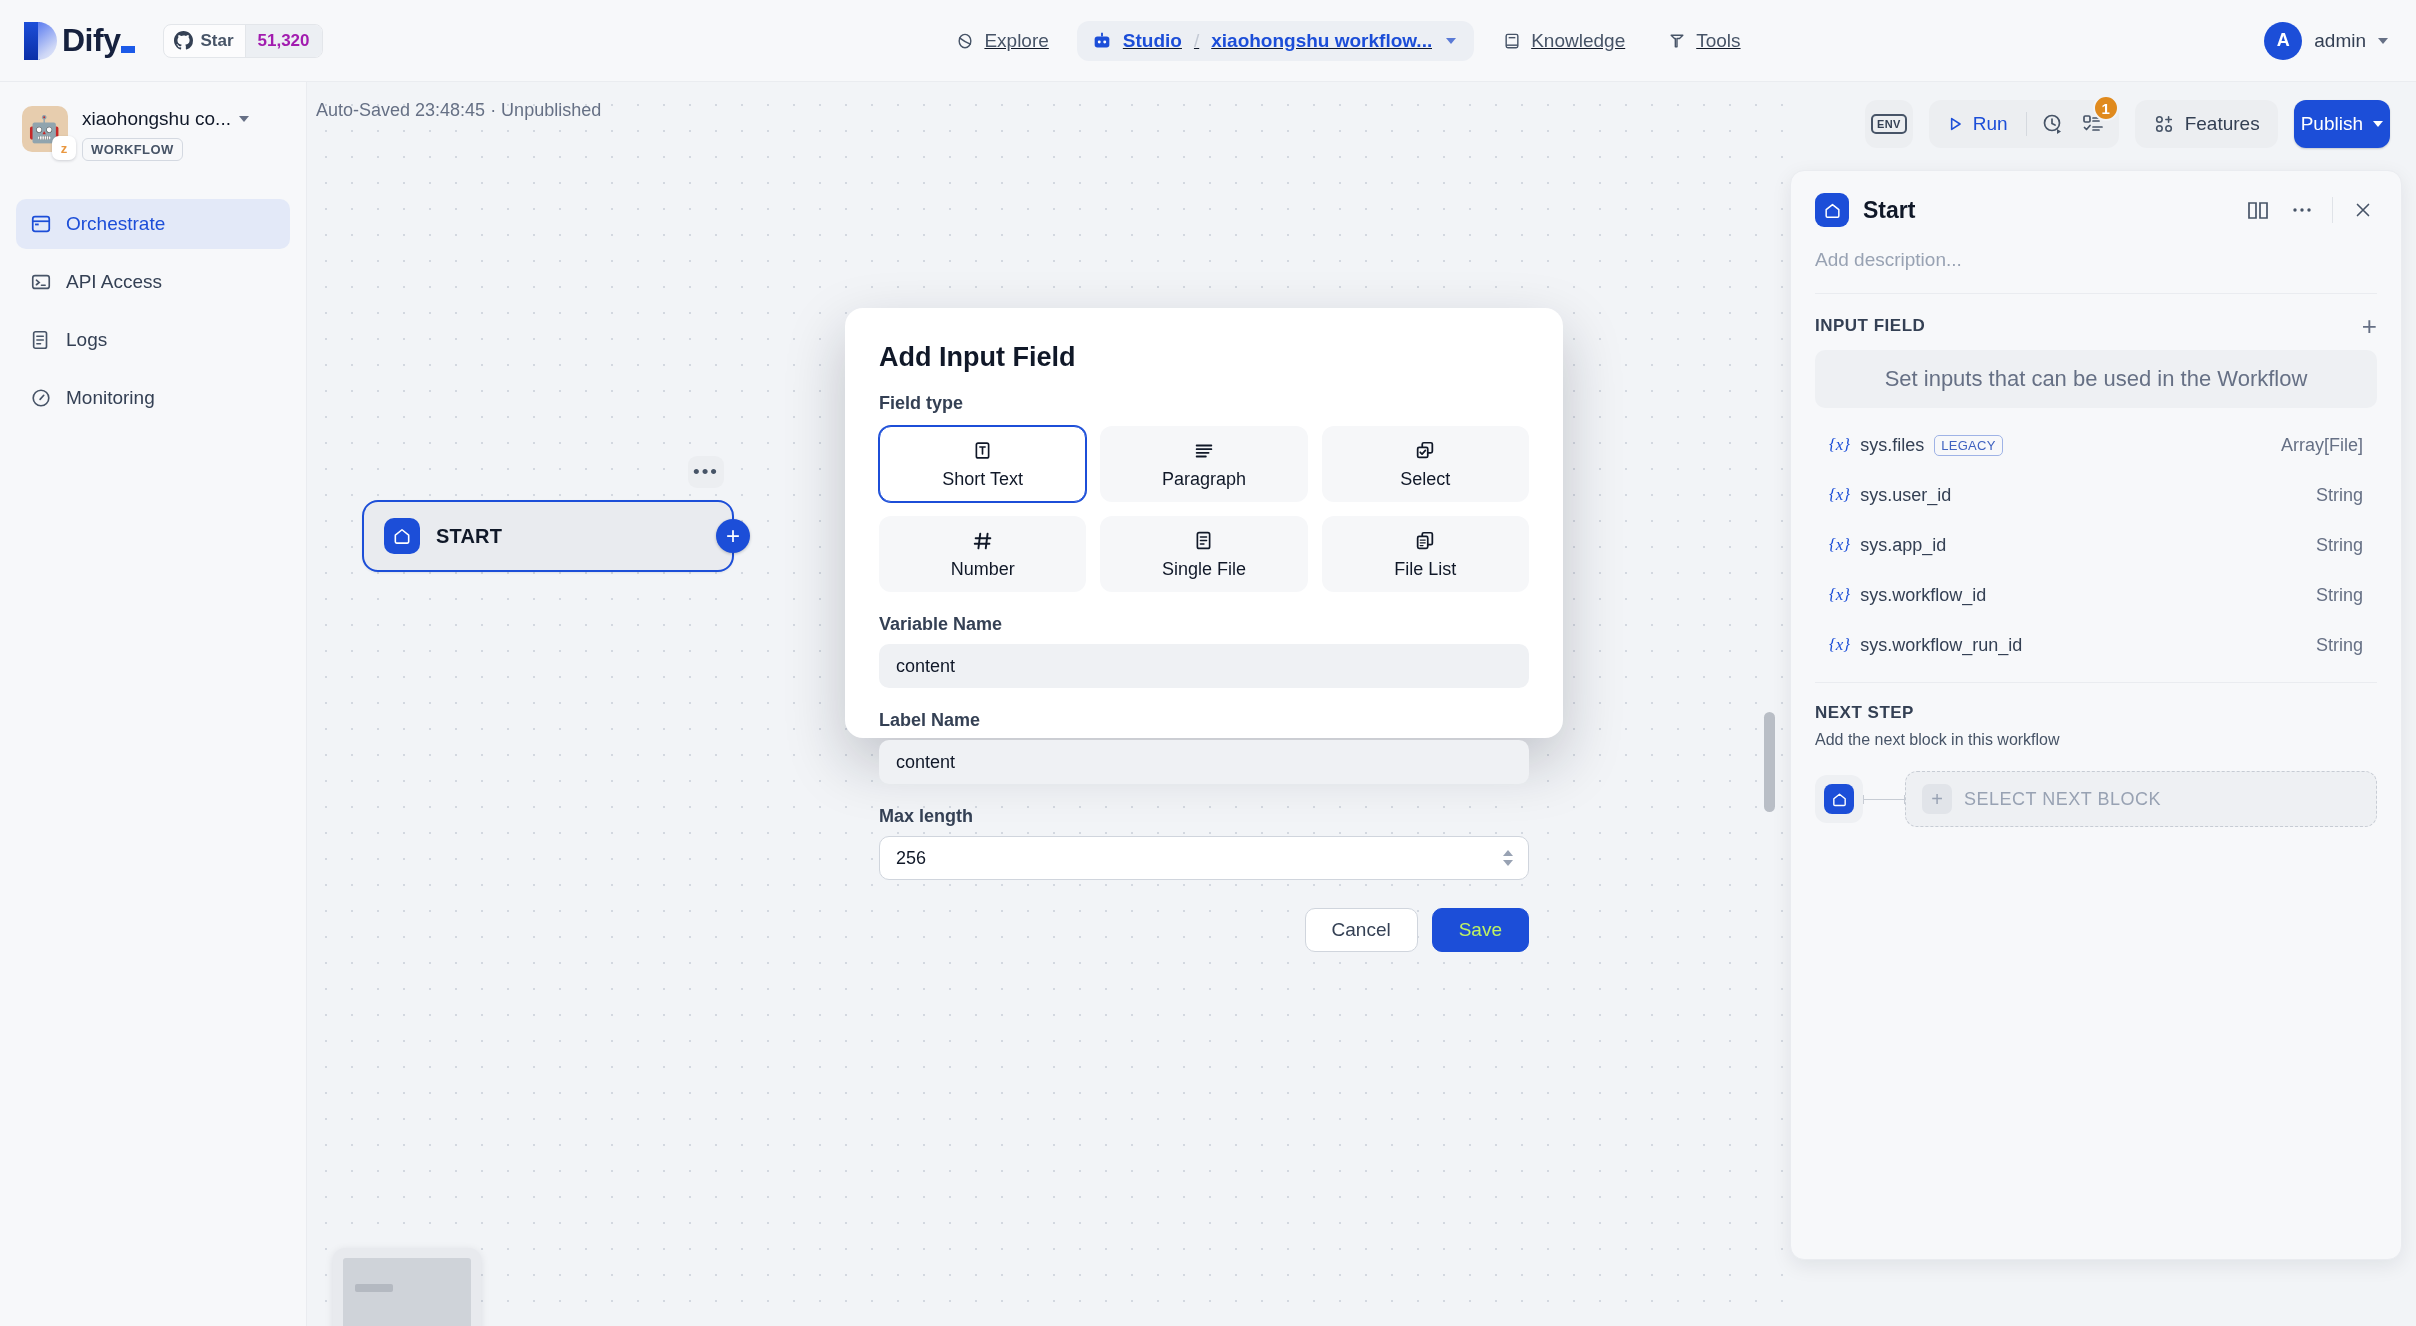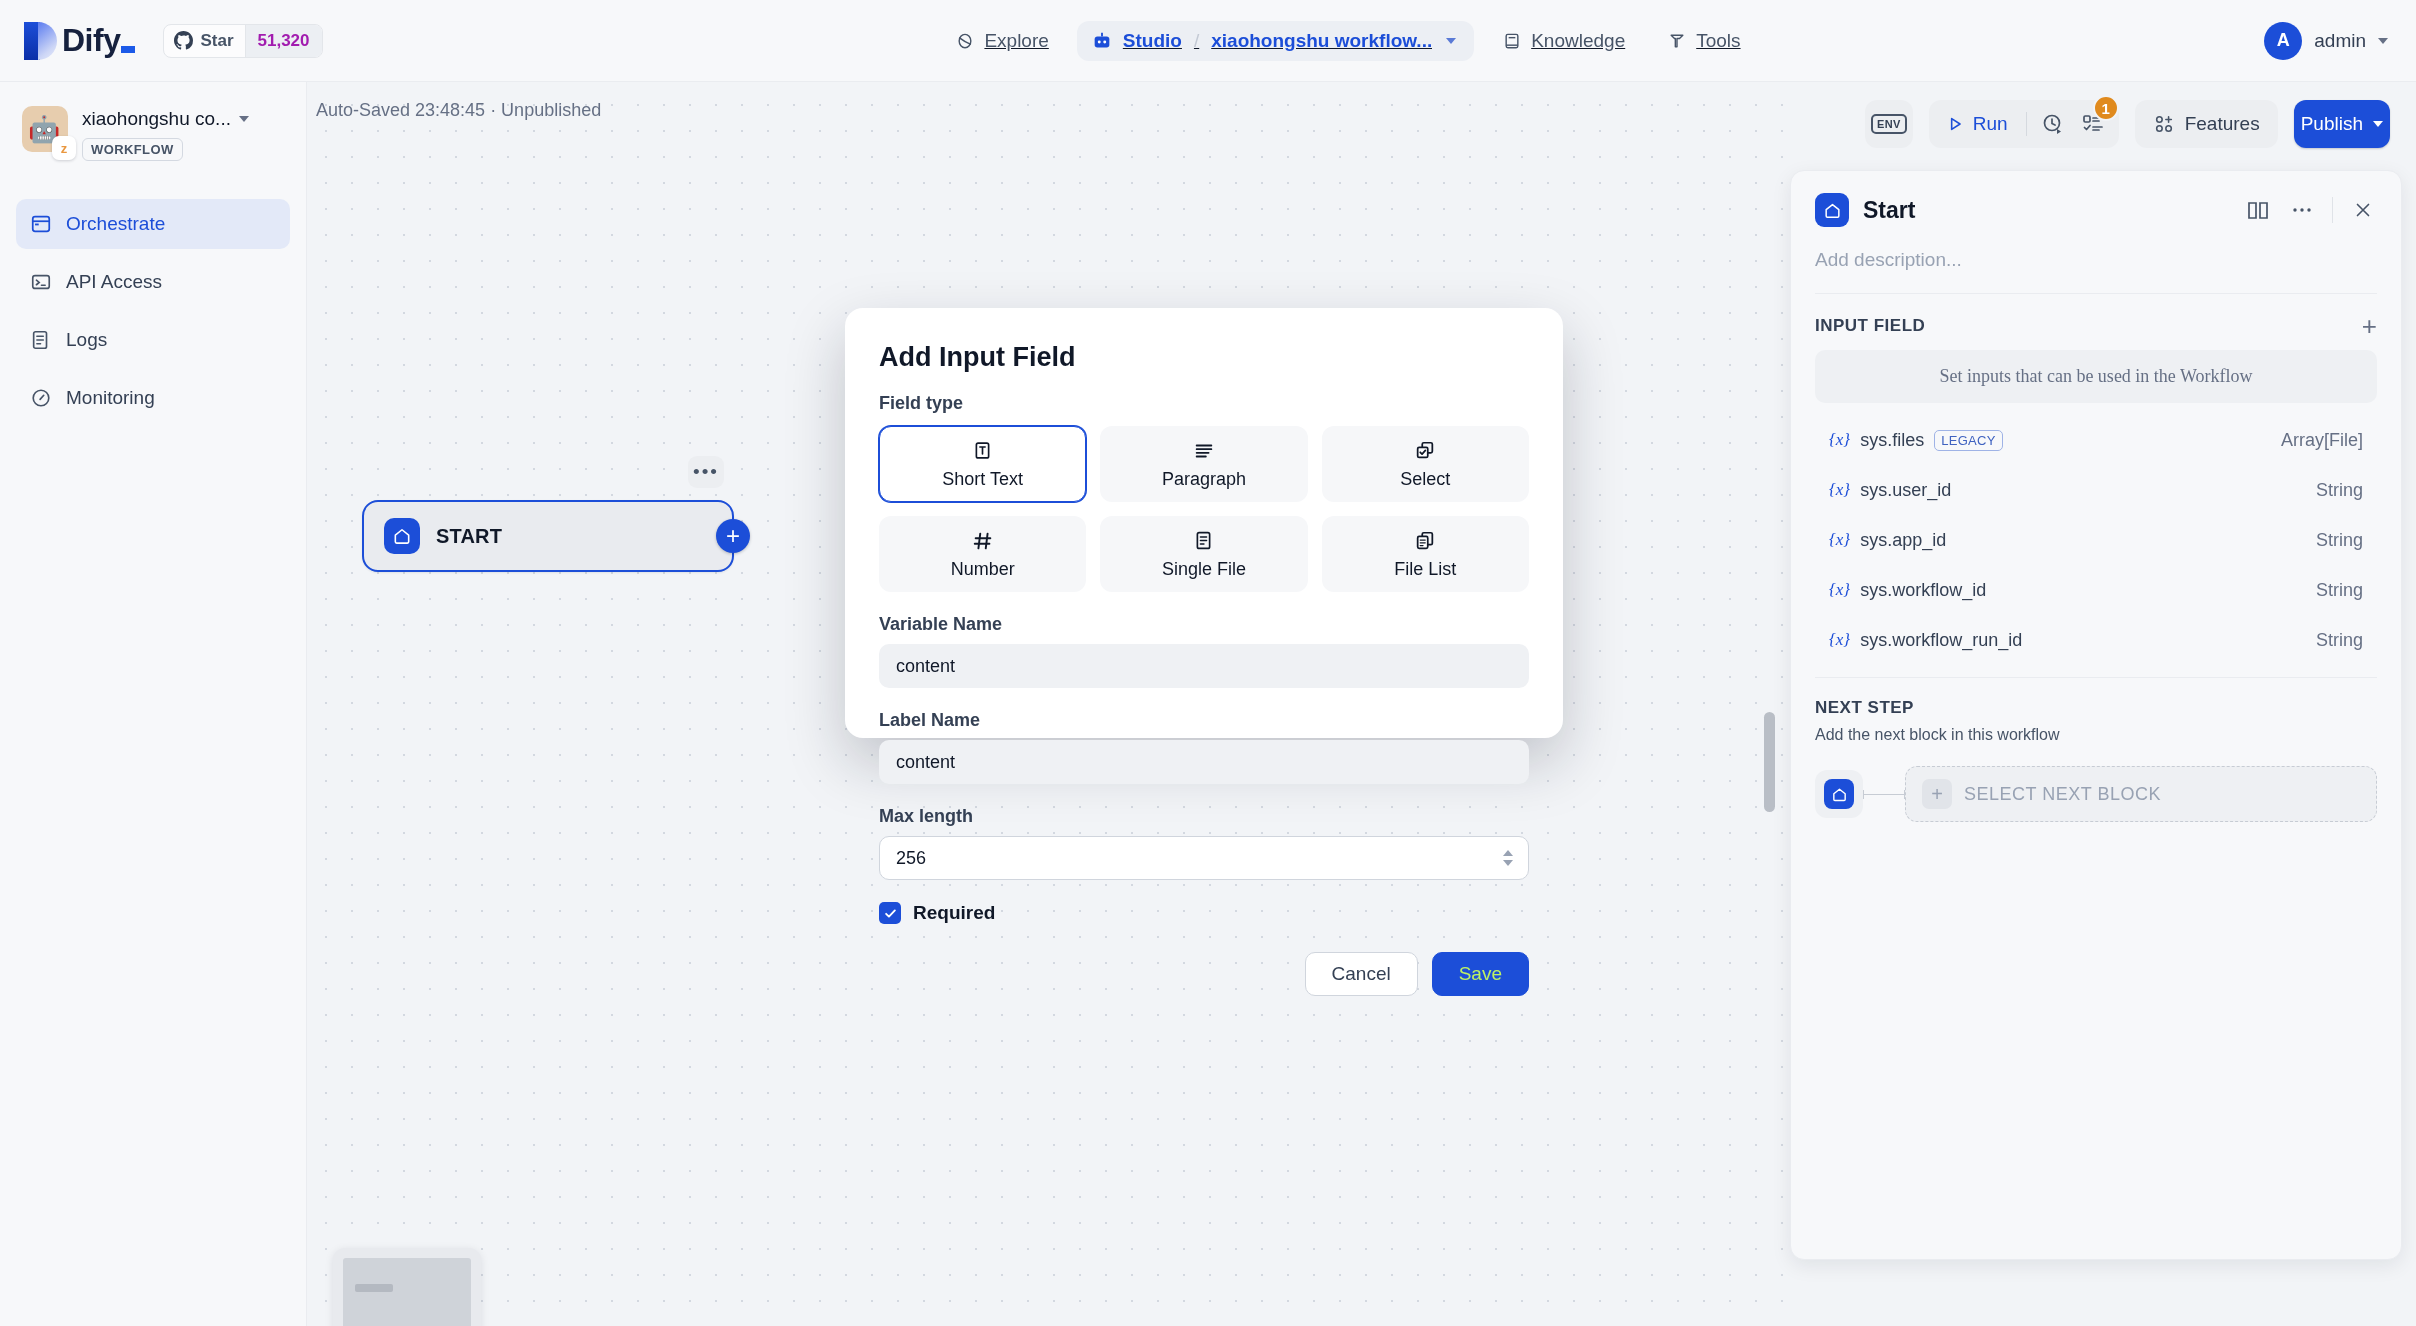--- a/index.html
+++ b/index.html
@@ -190,21 +190,21 @@
   .rp-divider-v { width:1px; height:26px; background:#e0e3e8; }
   .rp-desc { margin-top: 22px; font-size:19px; color:#98a2b3; cursor:text; }
   .rp-hr { margin-top:22px; height:1px; background:#eaecf0; }
 
   .rp-section { padding: 0 24px; }
   .rp-sec-head { display:flex; align-items:center; justify-content:space-between; padding: 22px 0 14px 0; }
   .rp-sec-title { font-size:17px; font-weight:700; color:#344054; letter-spacing:.5px; }
   .rp-plus { font-size:26px; color:#667085; cursor:pointer; line-height:20px; }
   .rp-hint {
     background:#eef0f3; border-radius:10px; padding: 16px; text-align:center;
-    font-size:18px; color:#667085;font-family:Liberation Serif, serif;
+    font-size:22px; color:#667085;
   }
   .var-list { margin-top: 14px; display:flex; flex-direction:column; gap:4px; }
   .var-row {
     display:flex; align-items:center; gap:10px; height:46px; padding: 0 14px;
     border-radius:9px; cursor:pointer;
   }
   .var-x { font-size:17px; color:#1c4ed8; font-family:"Liberation Serif", serif; font-style:italic; }
   .var-name { font-size:18px; color:#344054; flex:none; }
   .legacy-tag {
     border:1px solid #9fb3e6; color:#3f62c0; border-radius:5px; font-size:13px;
@@ -634,28 +634,20 @@
 
       <div class="form-label">Max length</div>
       <div class="num-wrap">
         <input class="num-input" value="256" style="">
         <span class="num-caret">
           <span class="caret-up"></span>
           <span class="caret-dn"></span>
         </span>
       </div>
 
-      <div class="req-row">
-        <span class="checkbox">
-          <svg width="15" height="15" viewBox="0 0 24 24">
-              <path d="M5 12.5l4.5 4.5L19 7" stroke="#fff" stroke-width="3" fill="none" stroke-linecap="round" stroke-linejoin="round"></path>
-            </svg>
-        </span>
-        <span class="req-label">Required</span>
-      </div>
 
       <div class="modal-footer">
         <button class="btn btn-cancel">Cancel</button>
         <button class="btn btn-save">Save</button>
       </div>
     </div>
   </div>
 
 </div>
 

